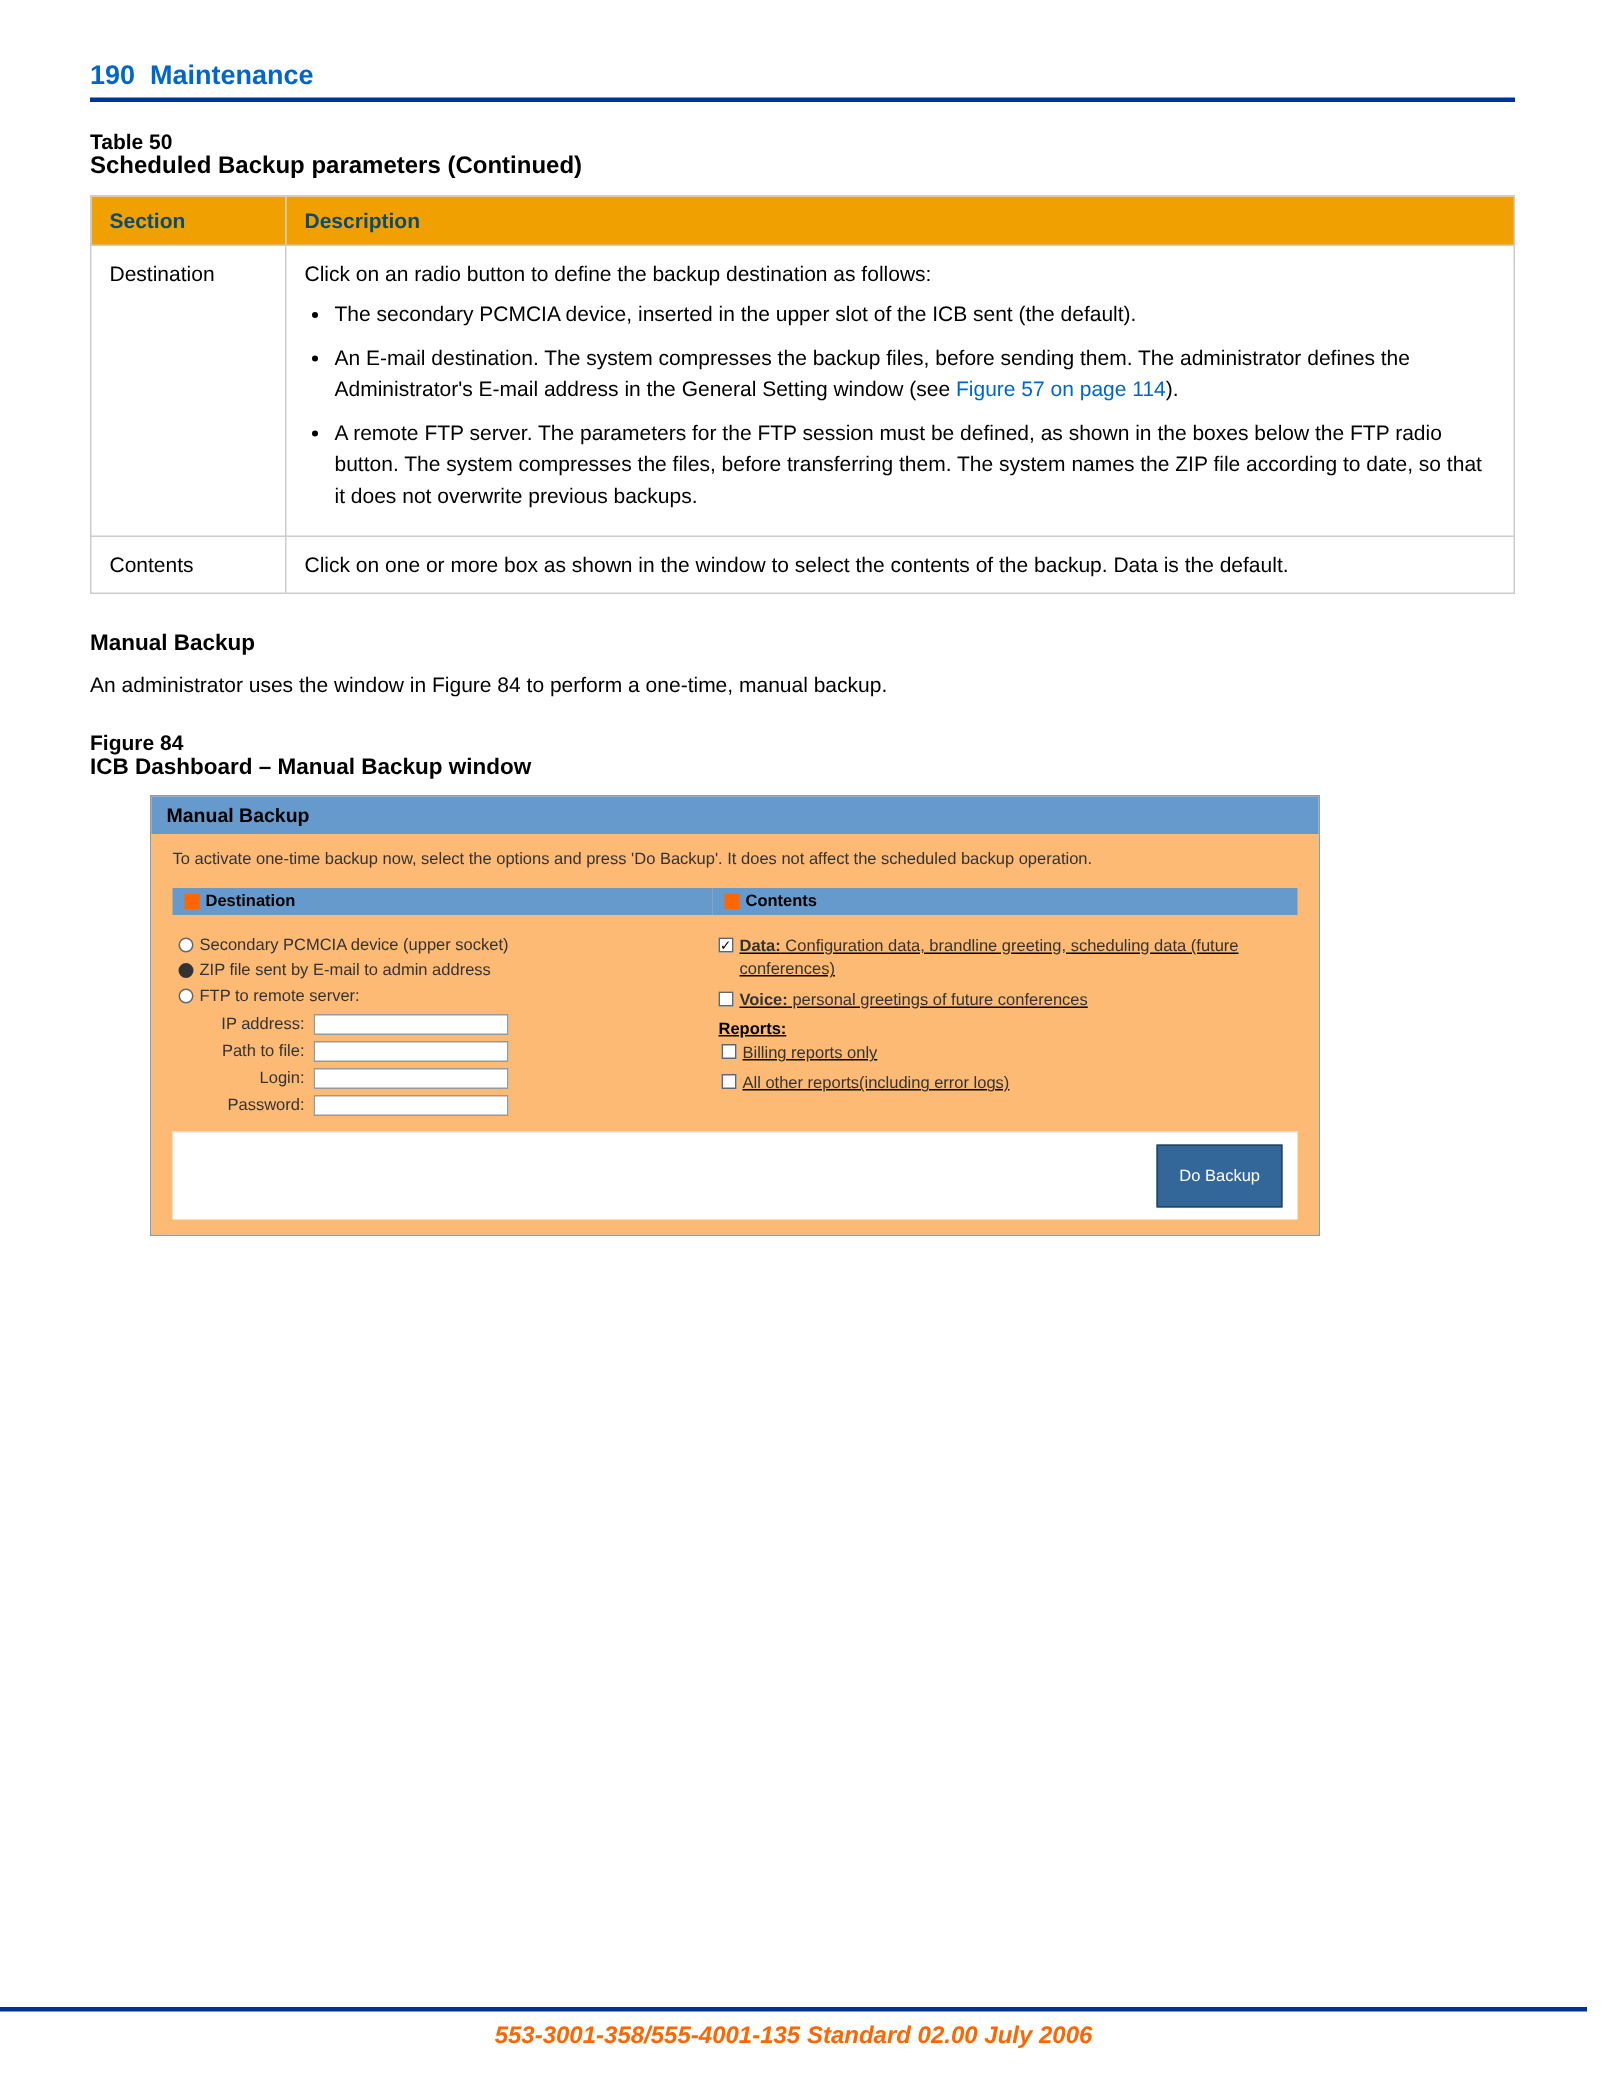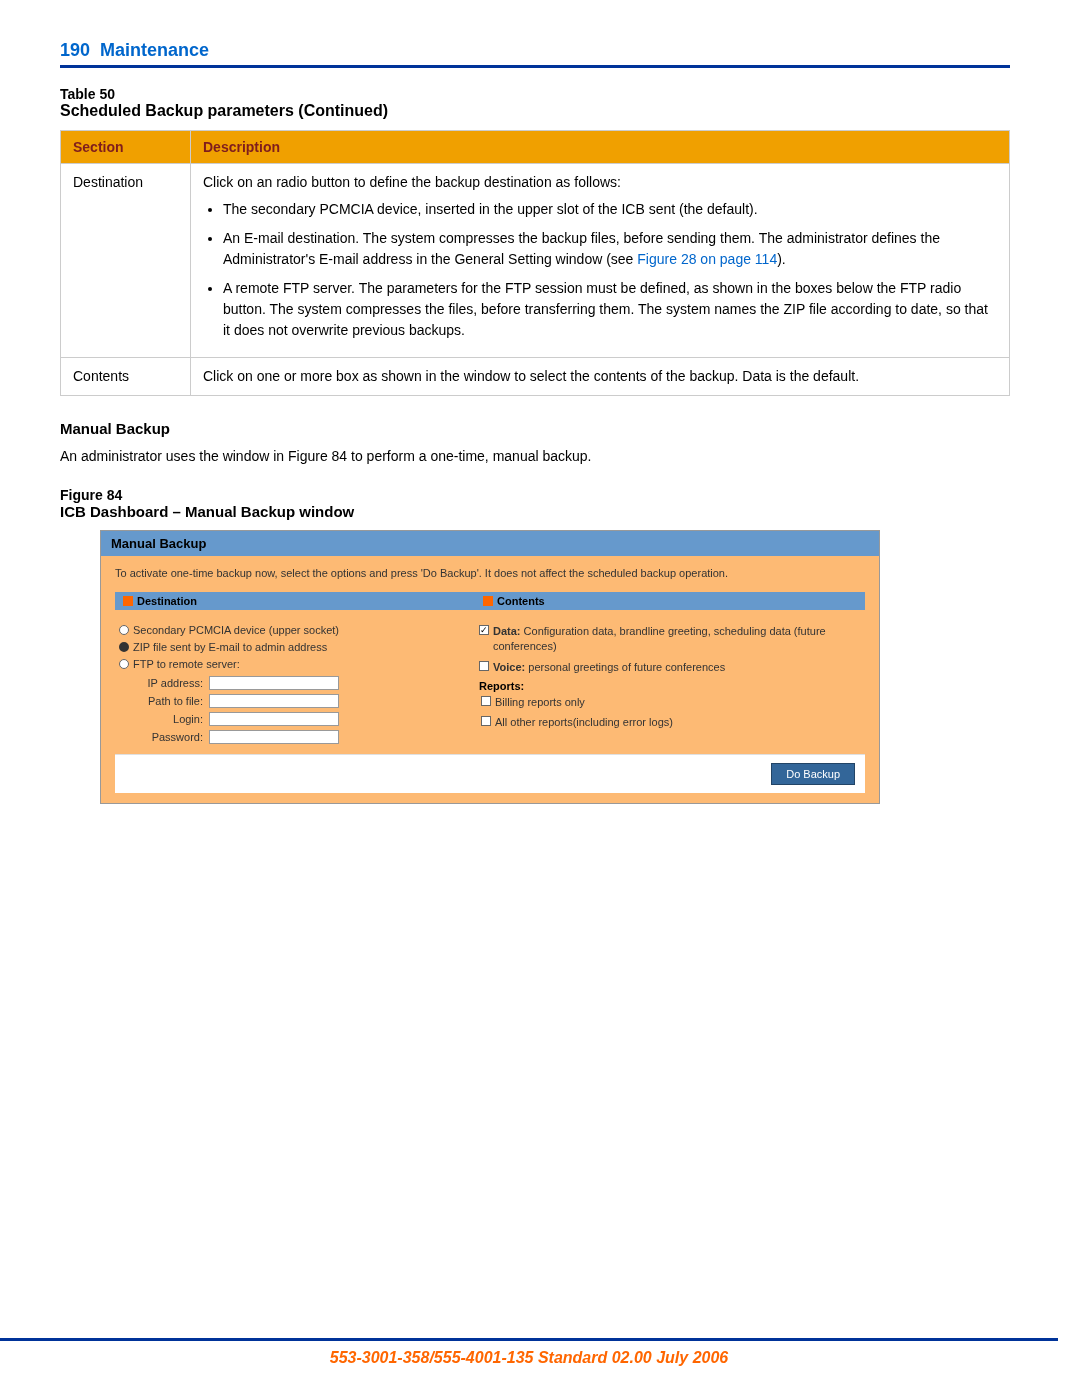--- a/index.html
+++ b/index.html
@@ -50,21 +50,21 @@
 
     
     .content-table {
       width: 100%;
       border-collapse: collapse;
       border: 1px solid #cccccc;
       margin-bottom: 24px;
     }
     .content-table th {
       background-color: #f0a000;
-      color: #7f1d1d;
+      color: #0c4a6e;
       font-weight: bold;
       padding: 8px 12px;
       text-align: left;
       border: 1px solid #cccccc;
       font-size: 14px;
     }
     .content-table td {
       padding: 8px 12px;
       vertical-align: top;
       border: 1px solid #cccccc;
@@ -181,20 +181,21 @@
       display: flex;
       gap: 0;
     }
     .backup-left-col {
       width: 48%;
       padding: 6px 4px;
     }
     .backup-right-col {
       width: 52%;
       padding: 6px 4px;
+      text-decoration: underline;
     }
 
     .radio-option {
       display: flex;
       align-items: center;
       gap: 4px;
       margin-bottom: 5px;
       font-size: 11px;
       color: #333;
     }
@@ -288,21 +289,21 @@
       display: flex;
       justify-content: flex-end;
       padding: 8px 10px;
       background: #ffffff;
       border-top: 1px solid #e0e0e0;
     }
     .do-backup-btn {
       background: #336699;
       color: #ffffff;
       border: 1px solid #224466;
-      padding: 4px 14px;
+      padding: 14px 14px;
       font-size: 11px;
       cursor: pointer;
     }
 
     
     .page-footer {
       position: absolute;
       bottom: 30px;
       left: 0;
       right: 12px;
@@ -341,21 +342,21 @@
         <th>Description</th>
       </tr>
     </thead>
     <tbody>
       <tr>
         <td>Destination</td>
         <td>
           <span>Click on an radio button to define the backup destination as follows:</span>
           <ul>
             <li>The secondary PCMCIA device, inserted in the upper slot of the ICB sent (the default).</li>
-            <li>An E-mail destination. The system compresses the backup files, before sending them. The administrator defines the Administrator's E-mail address in the General Setting window (see <a class="blue-link">Figure 28 on page 114</a>).</li>
+            <li>An E-mail destination. The system compresses the backup files, before sending them. The administrator defines the Administrator's E-mail address in the General Setting window (see <a class="blue-link">Figure 57 on page 114</a>).</li>
             <li>A remote FTP server. The parameters for the FTP session must be defined, as shown in the boxes below the FTP radio button. The system compresses the files, before transferring them. The system names the ZIP file according to date, so that it does not overwrite previous backups.</li>
           </ul>
         </td>
       </tr>
       <tr>
         <td>Contents</td>
         <td>Click on one or more box as shown in the window to select the contents of the backup. Data is the default.</td>
       </tr>
     </tbody>
   </table>

